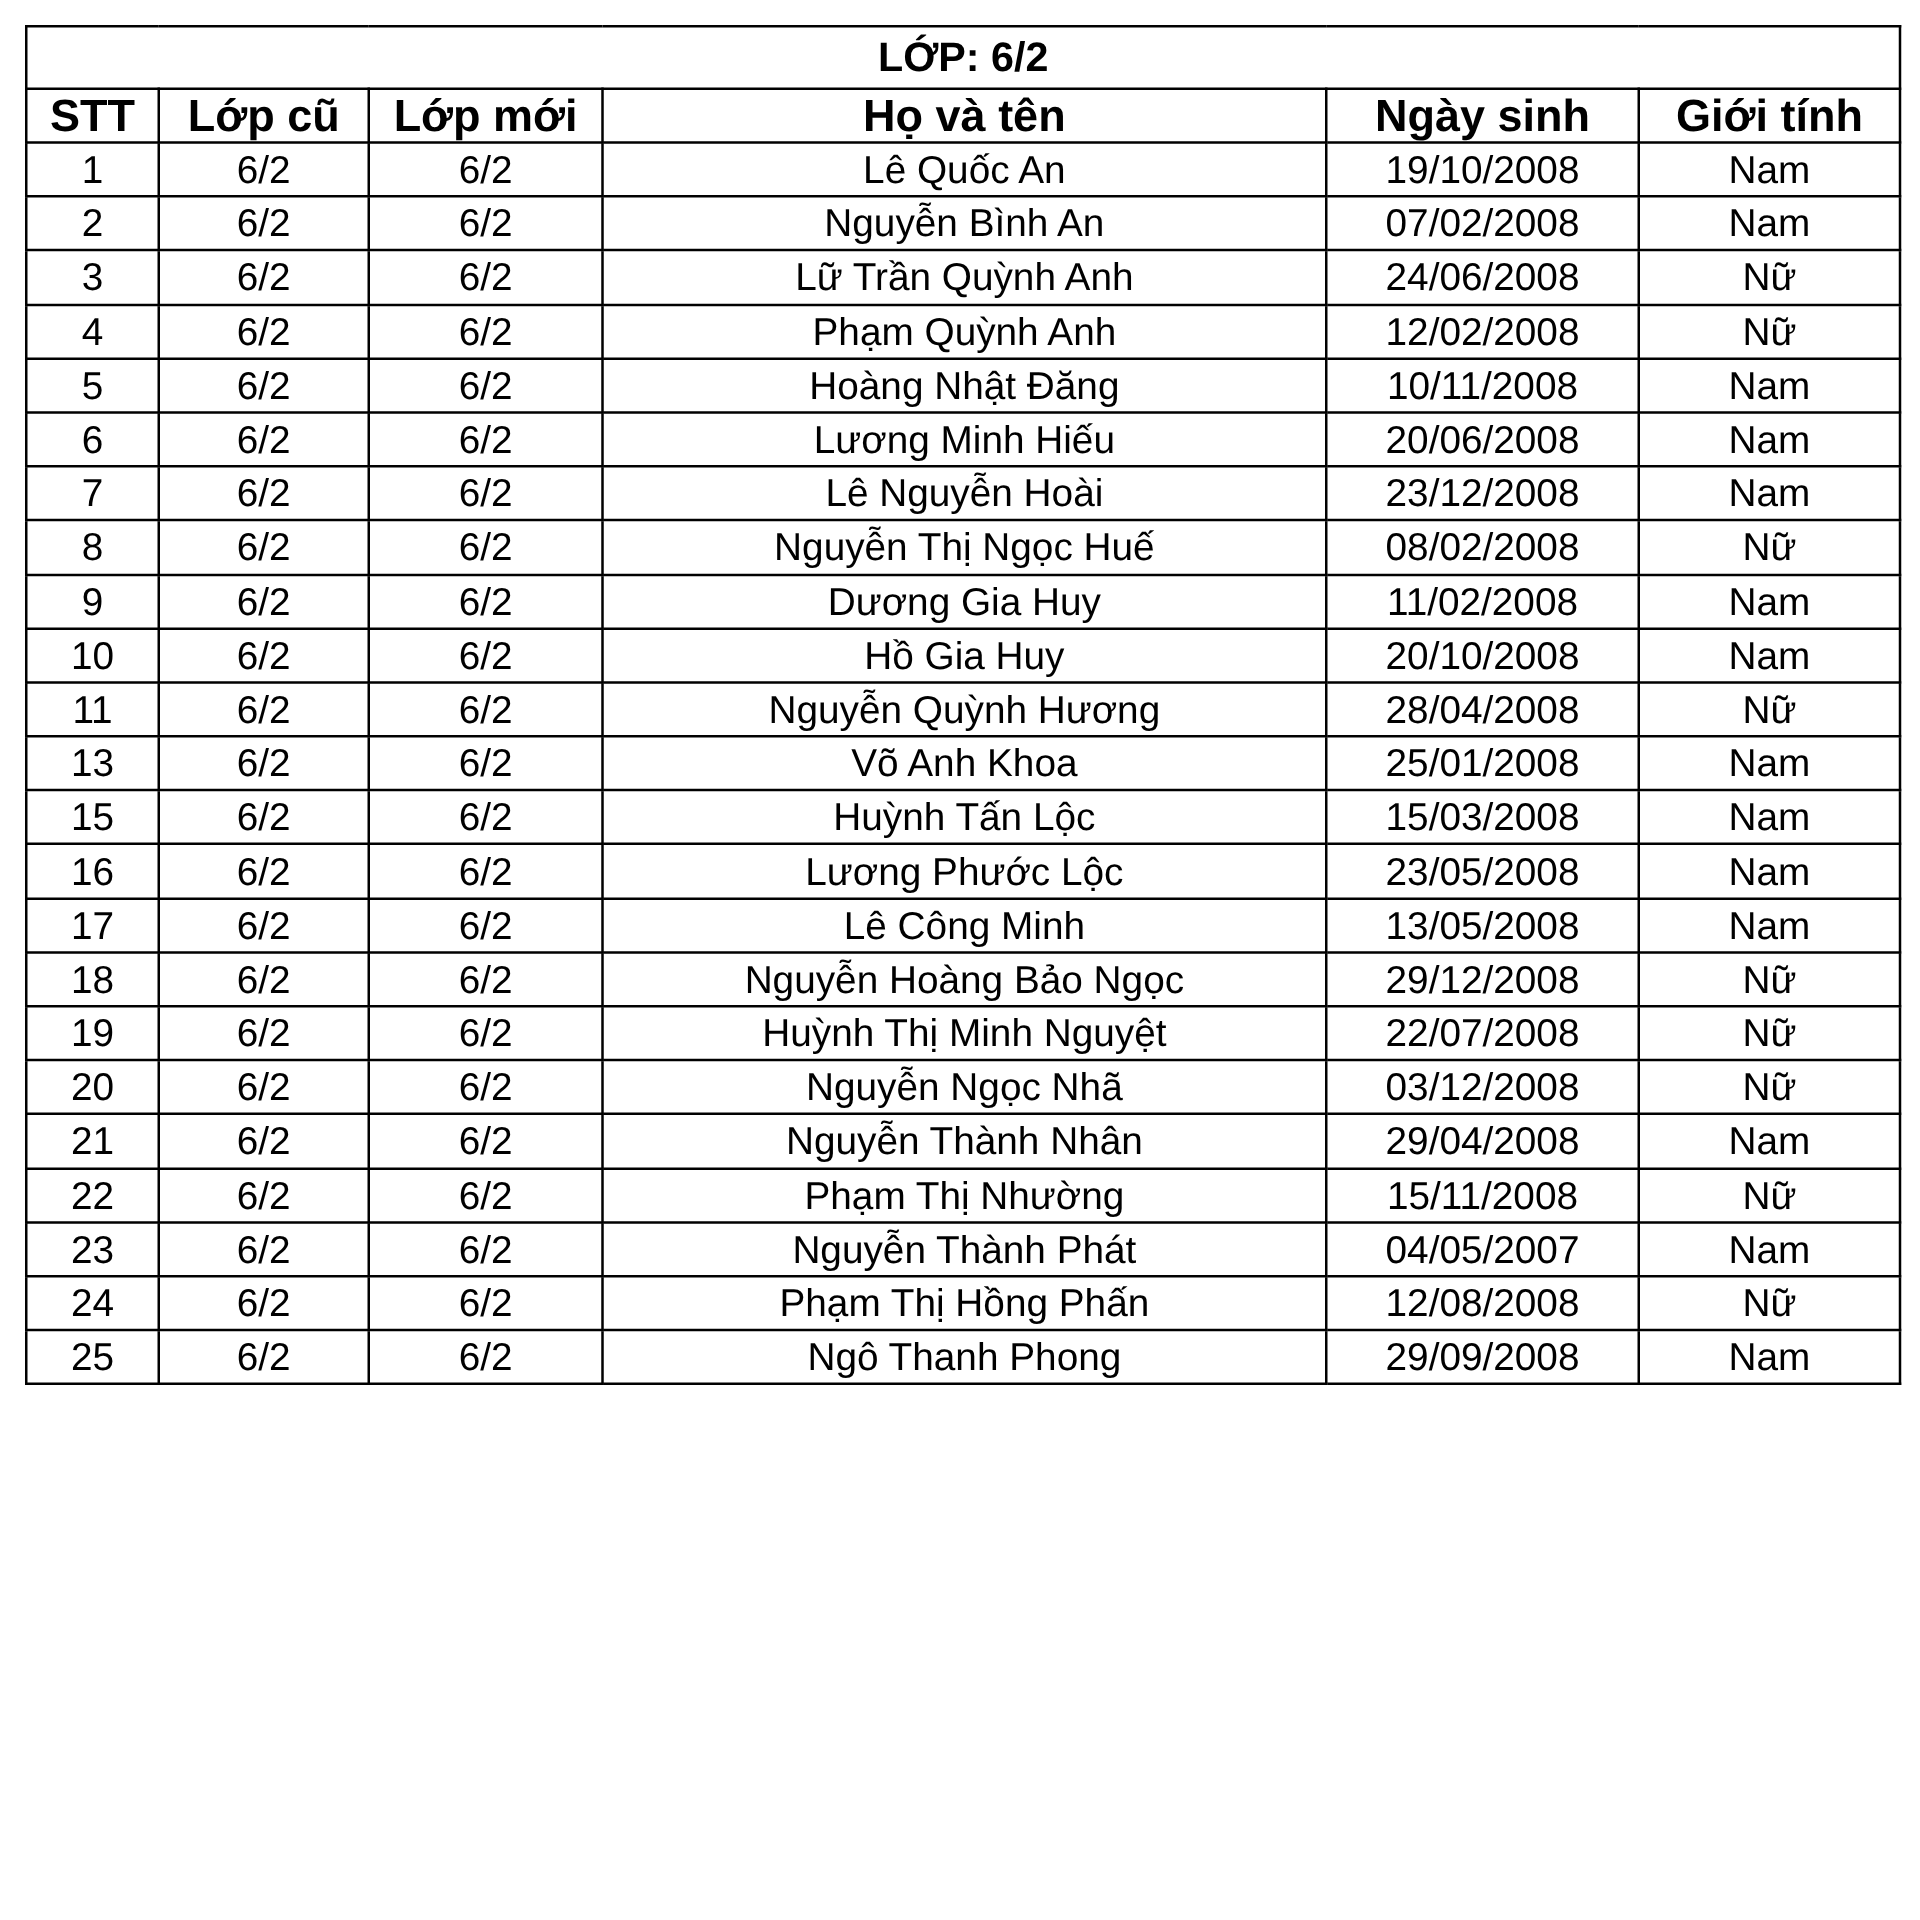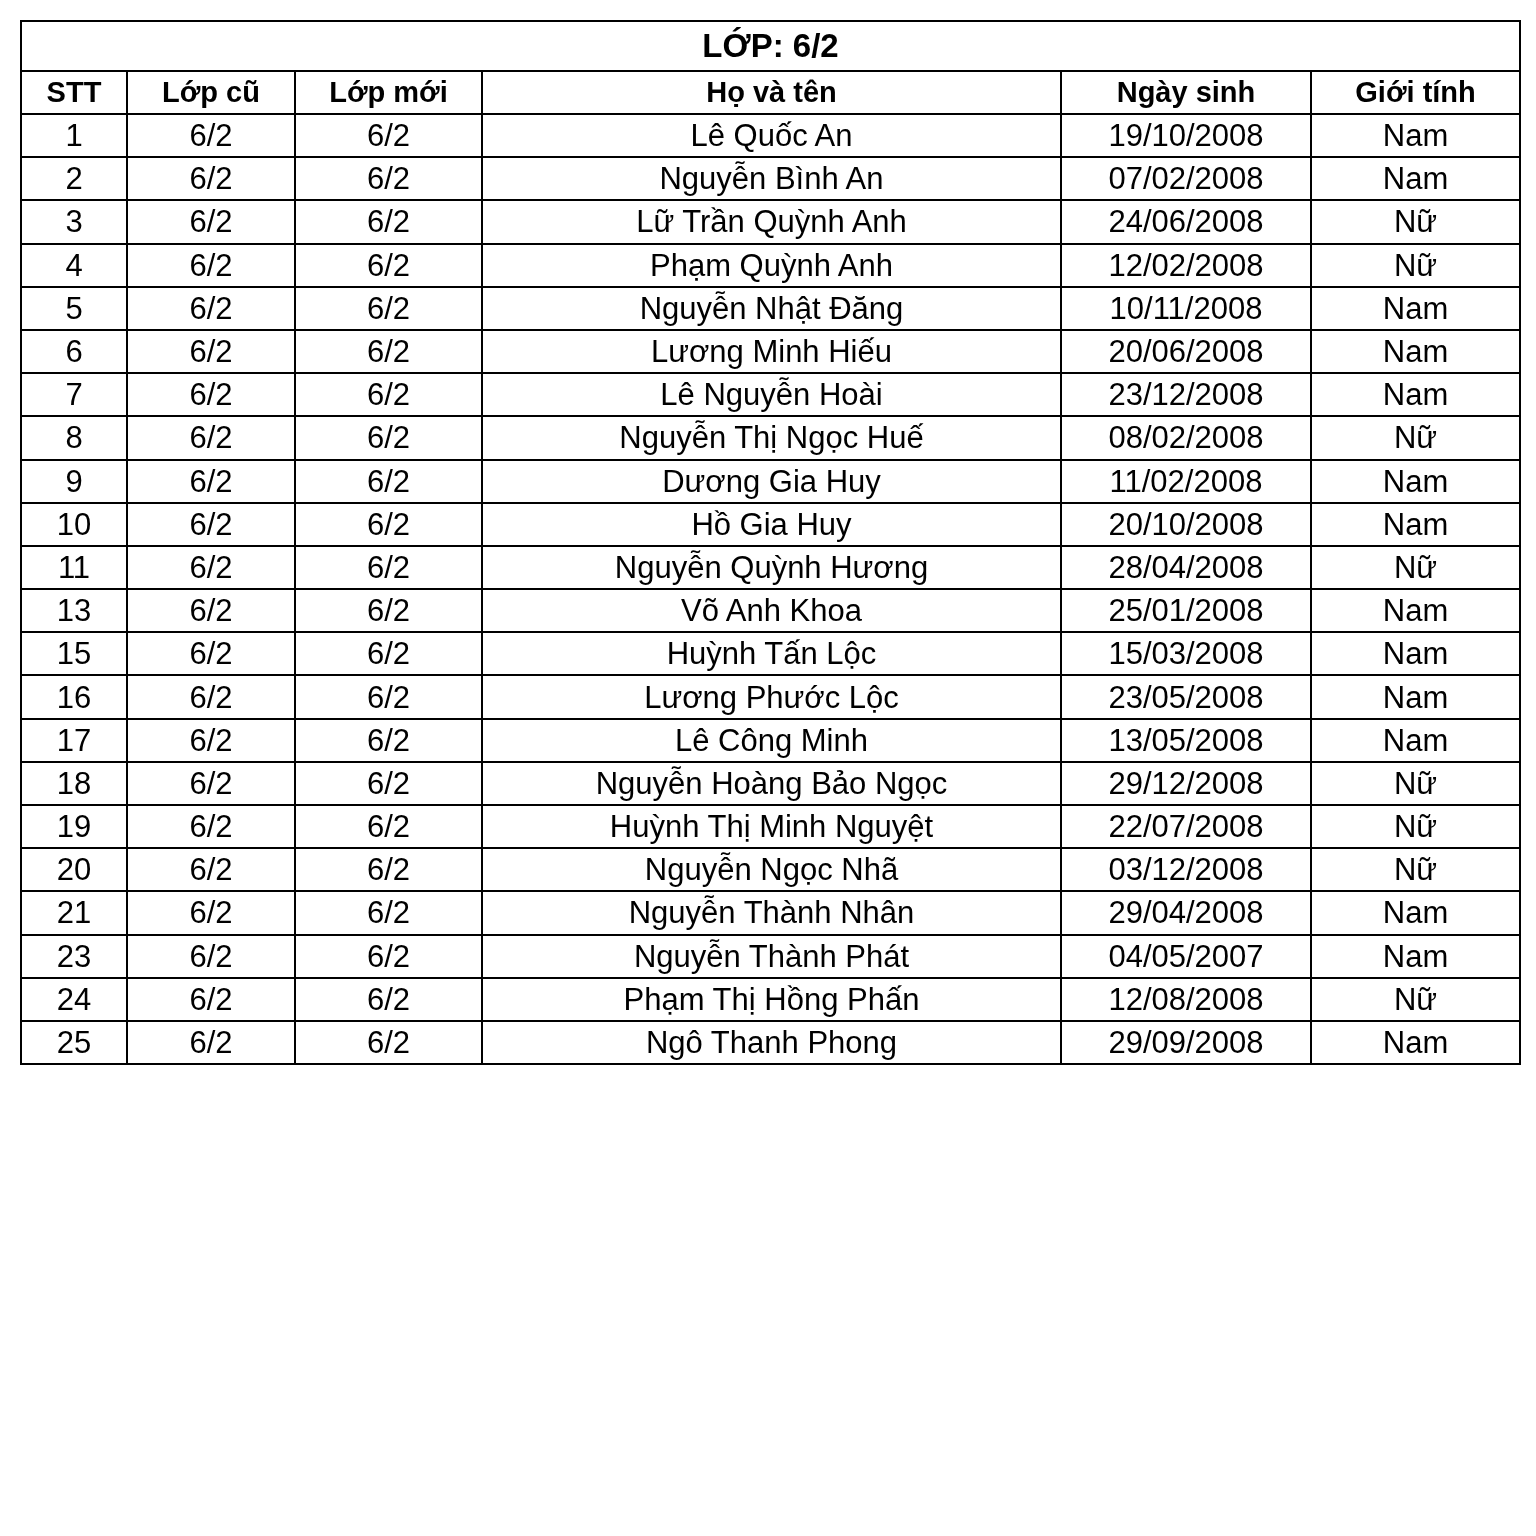--- a/index.html
+++ b/index.html
@@ -18,21 +18,21 @@
       white-space: nowrap;
       overflow: hidden;
     }
     .title-row th {
       height: 48px;
       font-size: 33px; font-weight: bold; text-align: center;
       line-height: 48px;
     }
     .head-row th {
       height: 41px;
-      font-size: 29px; font-weight: bold; text-align: center;
+      font-size: 36px; font-weight: bold; text-align: center;
       line-height: 41px;
     }
     tbody td {
       height: 41.2px;
       font-size: 31px; line-height: 41px;
     }
     td.c { text-align: center; }
     td.l { text-align: center; padding-left: 6px; }
     col.c-stt { width: 106px; }
     col.c-old { width: 168px; }
@@ -96,21 +96,21 @@
         <td class="c">6/2</td>
         <td class="c">6/2</td>
         <td class="l">Phạm Quỳnh Anh</td>
         <td class="c">12/02/2008</td>
         <td class="l">Nữ</td>
       </tr>
       <tr>
         <td class="c">5</td>
         <td class="c">6/2</td>
         <td class="c">6/2</td>
-        <td class="l">Nguyễn Nhật Đăng</td>
+        <td class="l">Hoàng Nhật Đăng</td>
         <td class="c">10/11/2008</td>
         <td class="l">Nam</td>
       </tr>
       <tr>
         <td class="c">6</td>
         <td class="c">6/2</td>
         <td class="c">6/2</td>
         <td class="l">Lương Minh Hiếu</td>
         <td class="c">20/06/2008</td>
         <td class="l">Nam</td>
@@ -211,20 +211,28 @@
         <td class="c">03/12/2008</td>
         <td class="l">Nữ</td>
       </tr>
       <tr>
         <td class="c">21</td>
         <td class="c">6/2</td>
         <td class="c">6/2</td>
         <td class="l">Nguyễn Thành Nhân</td>
         <td class="c">29/04/2008</td>
         <td class="l">Nam</td>
+      </tr>
+      <tr>
+        <td class="c">22</td>
+        <td class="c">6/2</td>
+        <td class="c">6/2</td>
+        <td class="l">Phạm Thị Nhường</td>
+        <td class="c">15/11/2008</td>
+        <td class="l">Nữ</td>
       </tr>
       <tr>
         <td class="c">23</td>
         <td class="c">6/2</td>
         <td class="c">6/2</td>
         <td class="l">Nguyễn Thành Phát</td>
         <td class="c">04/05/2007</td>
         <td class="l">Nam</td>
       </tr>
       <tr>

